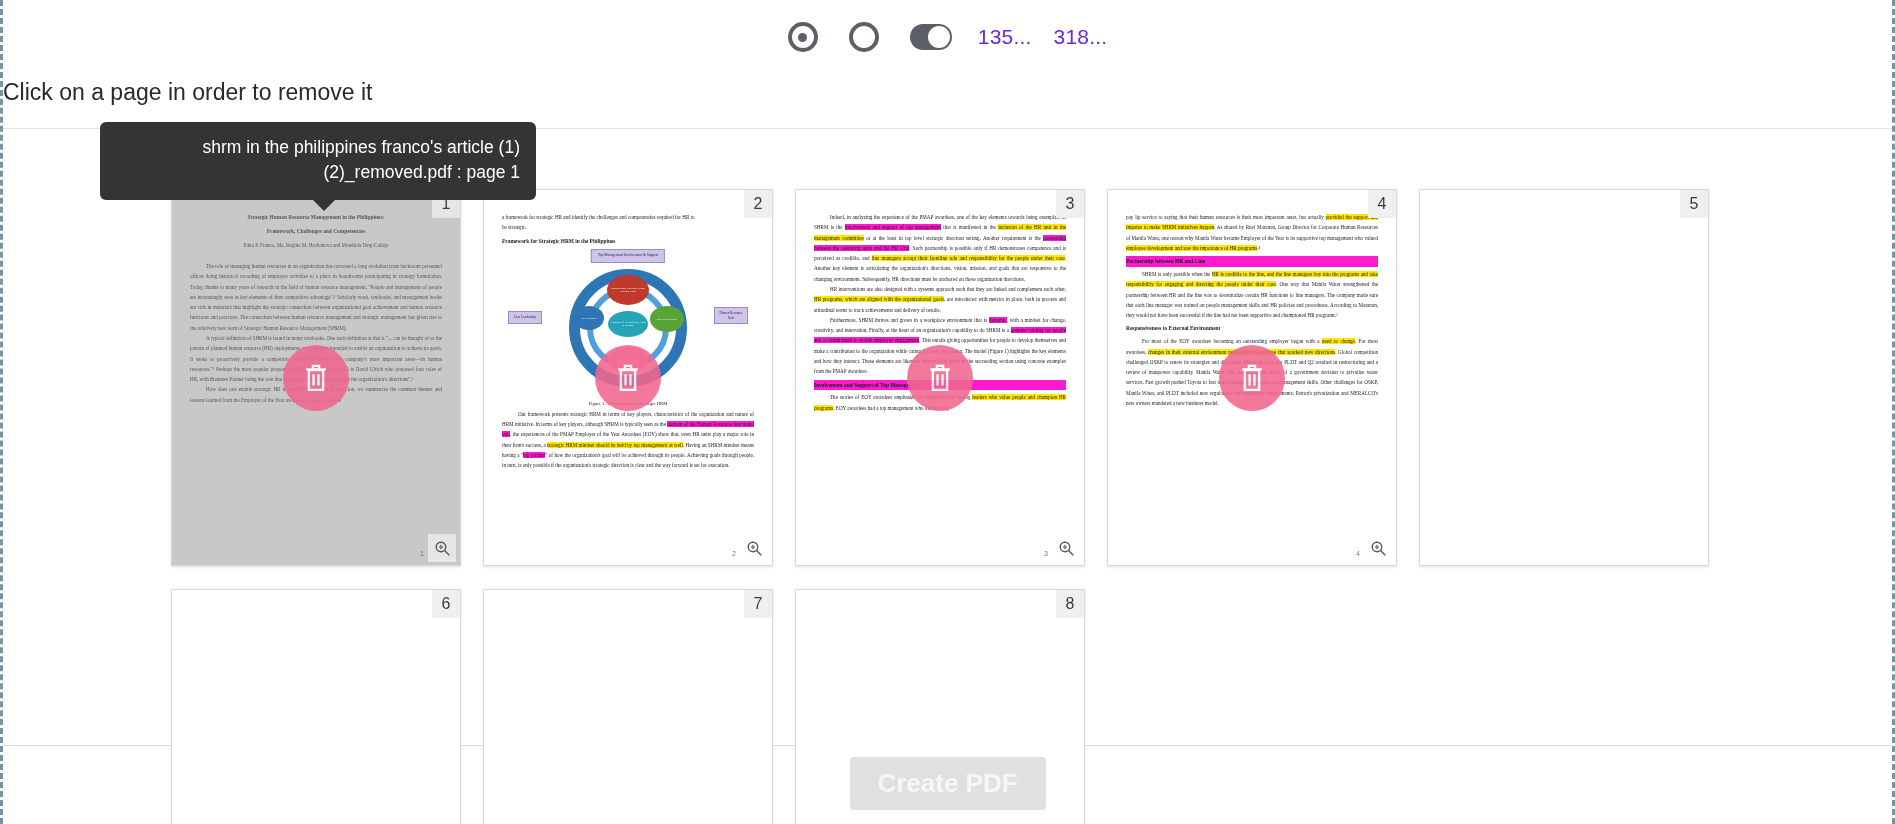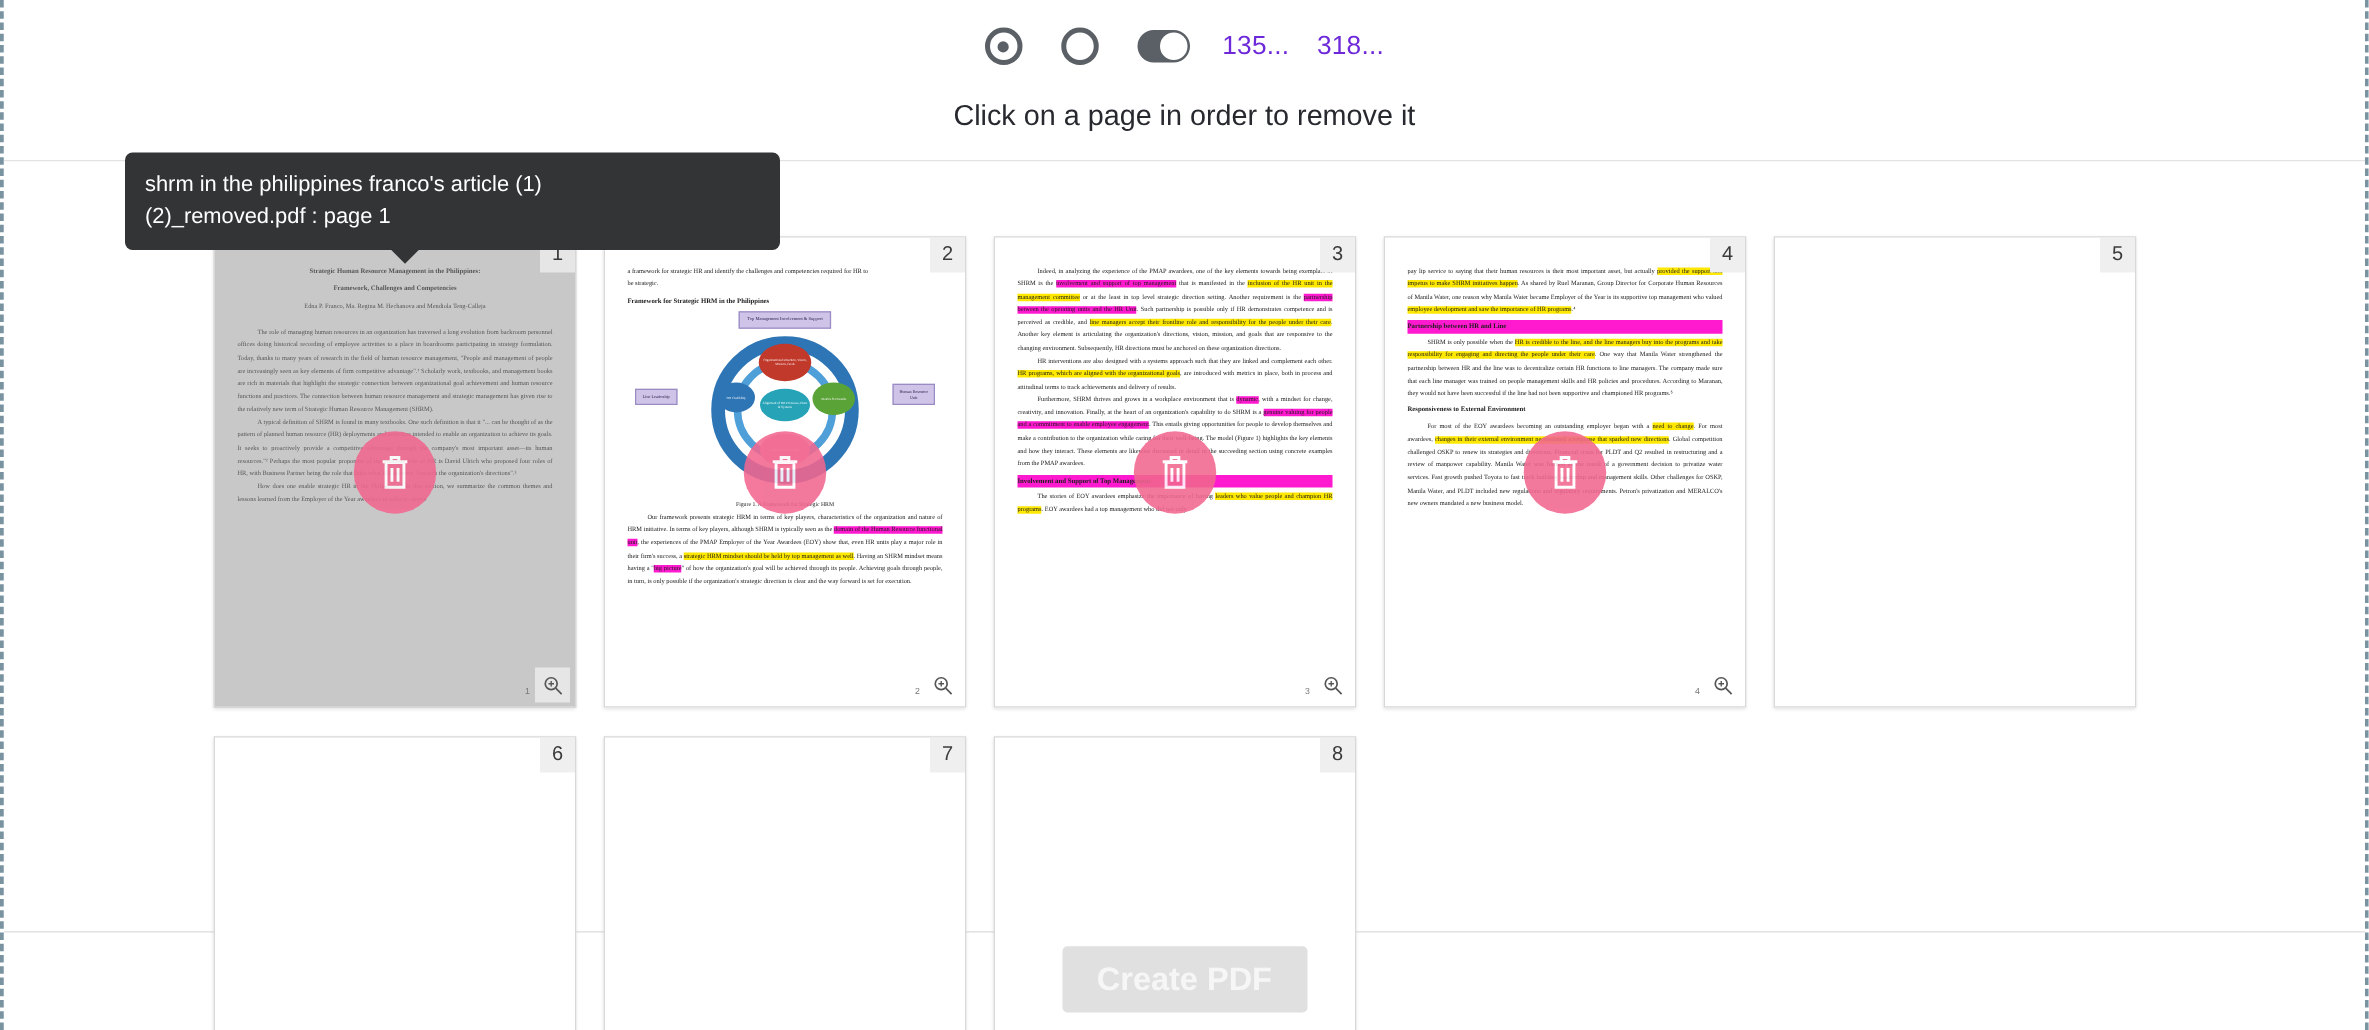--- a/index.html
+++ b/index.html
@@ -55,21 +55,20 @@
     color: #6d28d9;
     letter-spacing: .2px;
     white-space: nowrap;
   }
   .range-label + .range-label { margin-left: 22px; }
 
   
   .instruction {
     position: absolute;
     top: 79px; left: 0; width: 100%;
-    text-align: center;
     font-size: 23px;
     color: #27292e;
     font-weight: 400;
   }
 
   
   .hr {
     position: absolute;
     top: 128px; left: 0; right: 0;
     height: 1px; background: #e3e3e3;
@@ -77,28 +76,29 @@
   .hr-bottom {
     position: absolute;
     top: 745px; left: 0; right: 0;
     height: 1px; background: #dcdcdc;
   }
 
   
   .tooltip {
     position: absolute;
     left: 97px; top: 122px;
-    width: 524px;
+    width: 436px;
     background: #333436;
     color: #ffffff;
     border-radius: 6px;
     padding: 13px 16px 14px 16px;
     font-size: 17.5px;
     line-height: 1.45;
     z-index: 40;
+    text-align: right;
   }
   .tooltip .tip-arrow {
     position: absolute;
     bottom: -11px; left: 212px;
     width: 0; height: 0;
     border-left: 12px solid transparent;
     border-right: 12px solid transparent;
     border-top: 12px solid #333436;
   }
 

